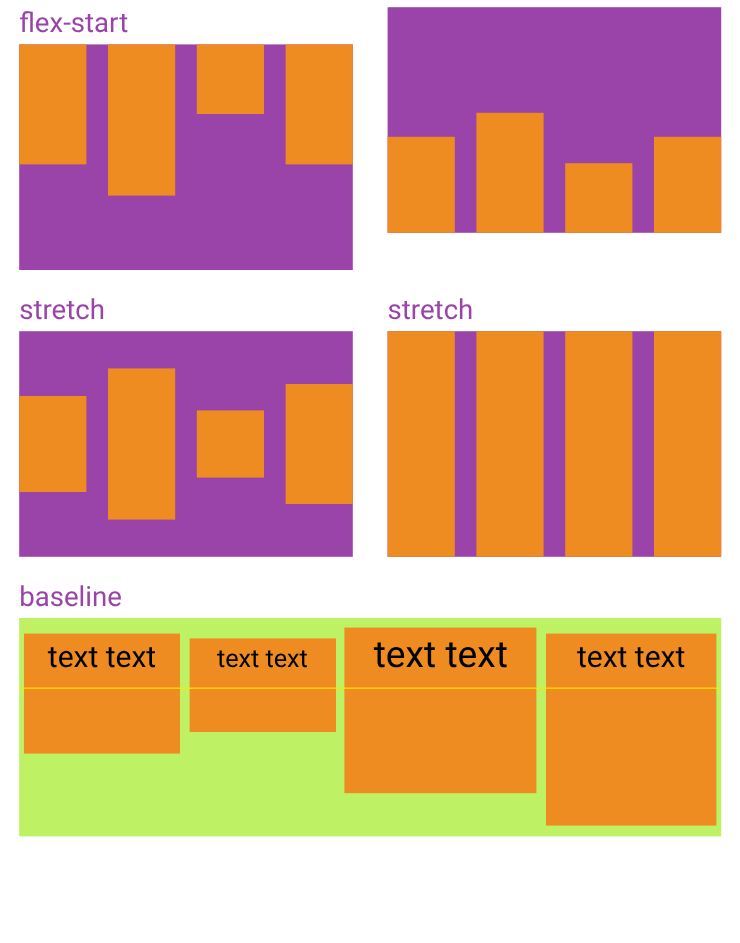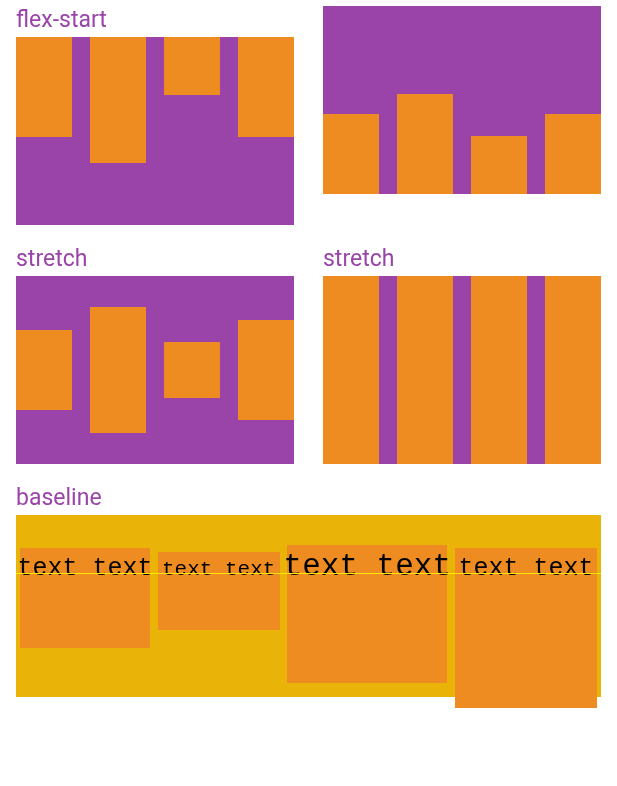--- a/index.html
+++ b/index.html
@@ -54,28 +54,27 @@
     
     .ct-item { background: #ee8c22; width: 56px; }
     .ct-1 { height: 80px; }
     .ct-2 { height: 126px; }
     .ct-3 { height: 56px; }
     .ct-4 { height: 100px; }
     
     .st-item { background: #ee8c22; width: 56px; }
     
     .baseline-container {
-      background: #eab308;
+      background: #bef264;
       height: 182px;
       display: flex;
       align-items: baseline;
       justify-content: space-between;
-      padding: 30px 4px 0 4px;
+      padding: 8px 4px 0 4px;
       position: relative;
-      font-family: Liberation Mono, monospace;
     }
     .bl-item {
       background: #ee8c22;
       color: #000;
       display: flex;
       align-items: flex-start;
       justify-content: center;
       padding-top: 6px;
       white-space: nowrap;
     }

